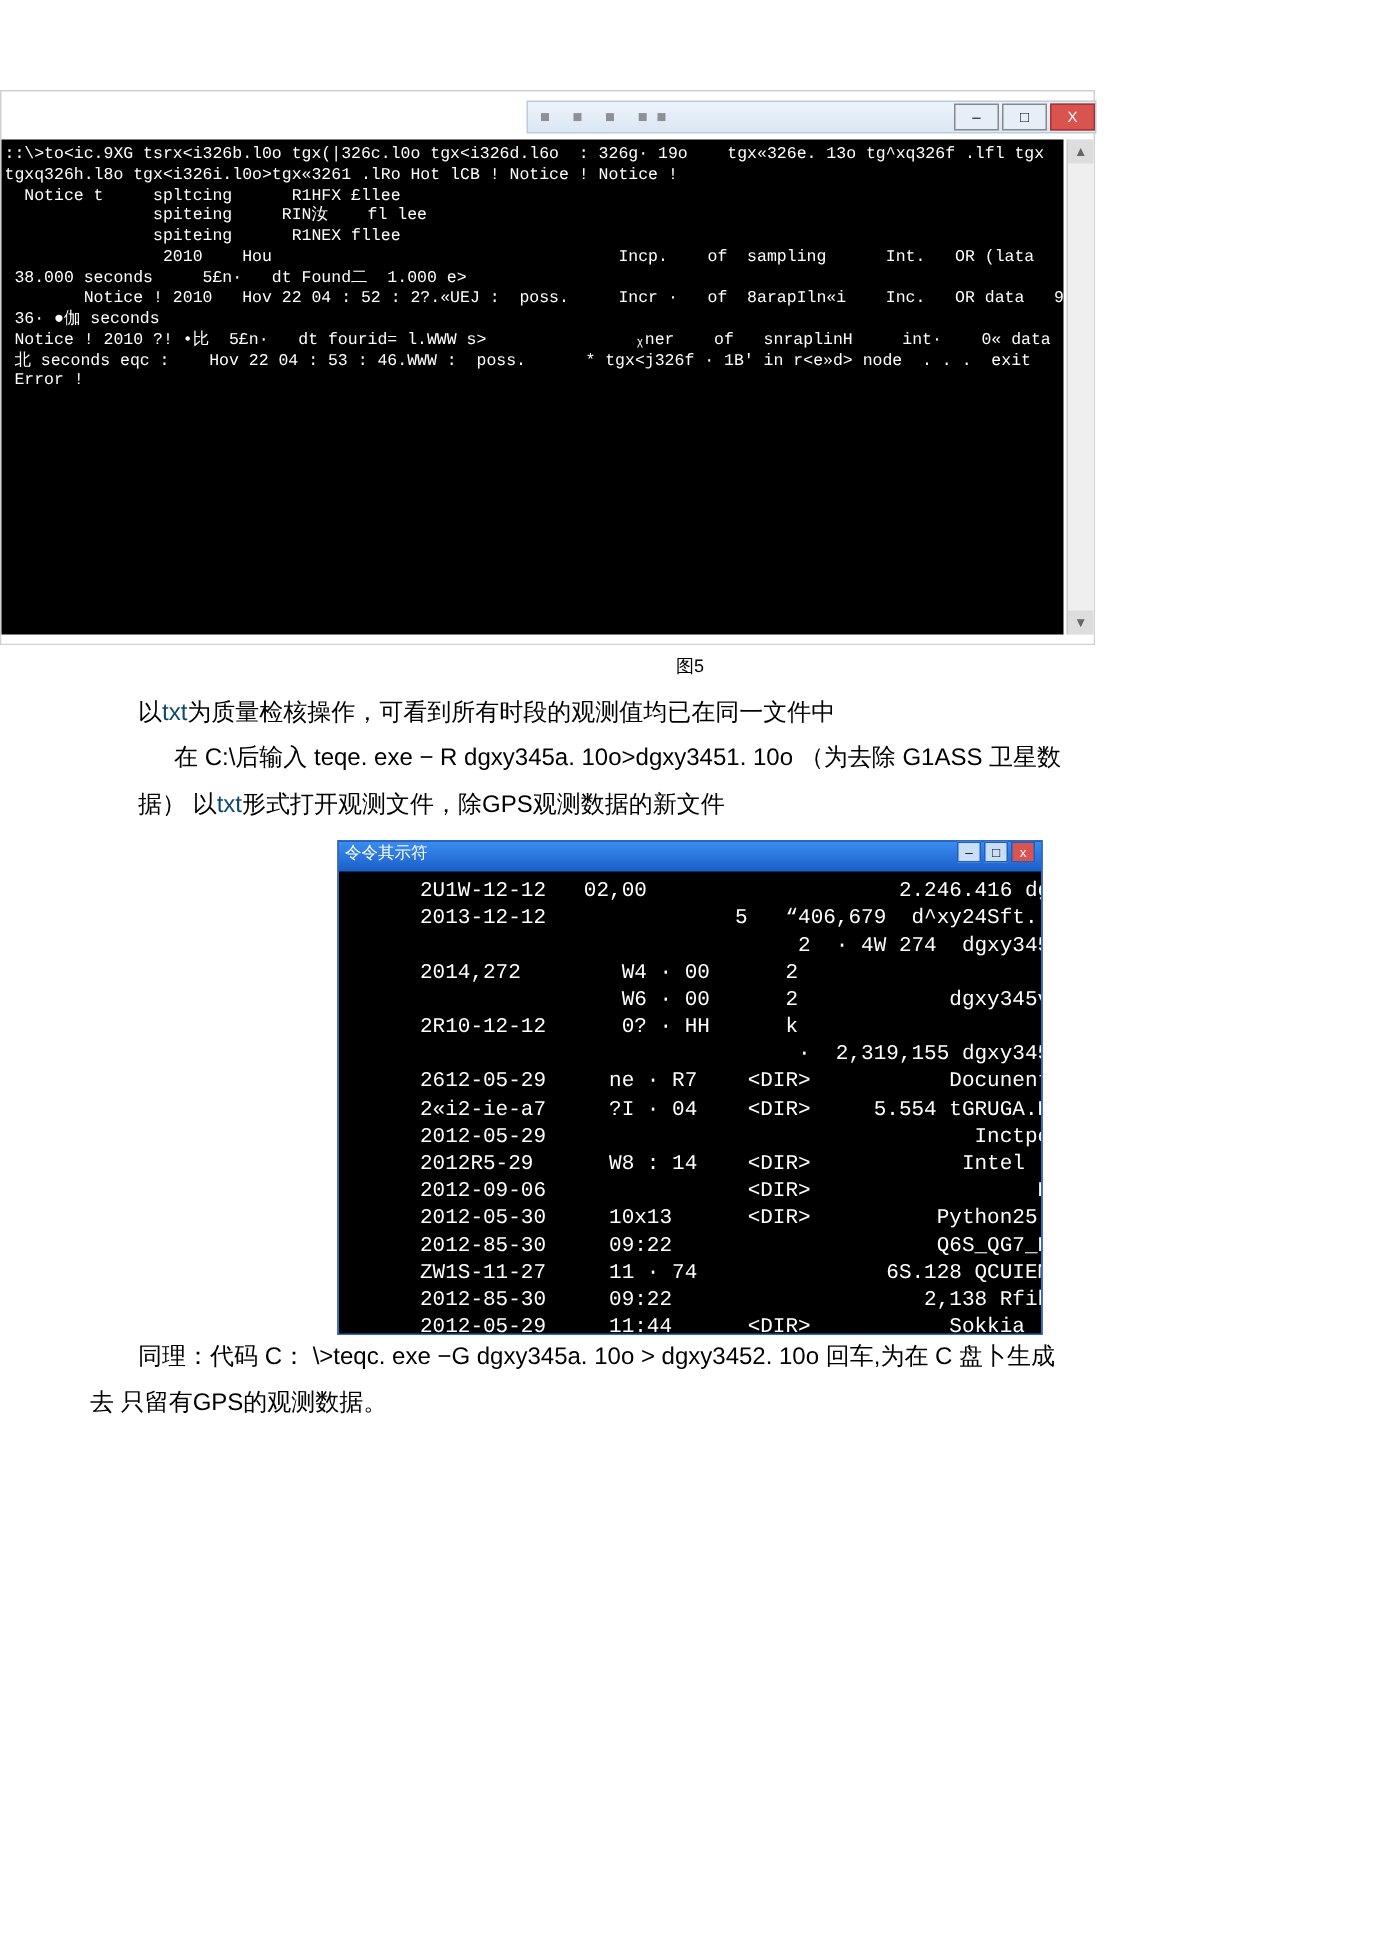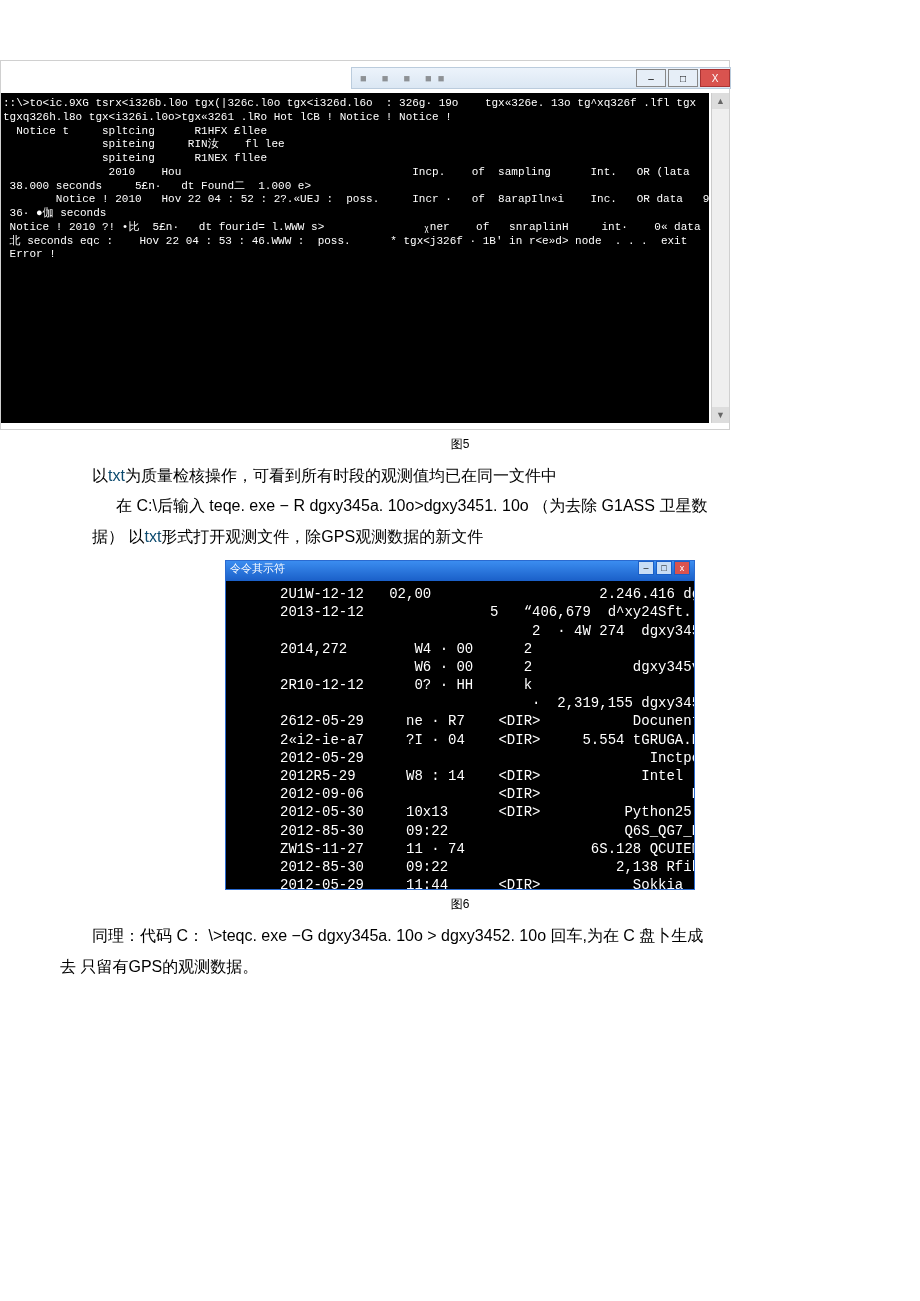--- a/index.html
+++ b/index.html
@@ -108,18 +108,17 @@
 2012-11-23     14:34      &lt;DIR&gt;          UINDOUS
              X 个文佳          59,366,262 圭苗
             7个目录92.    ,960.^2.592可甫字节
 
 C:\HeQC.exe -R d9xy34Sa.i9i)&gt;dt|xy34SI.100
 
 ! &lt;:: ·.&gt;■
 </div>
   </div>
 
-  <div class="caption">图6</div>
 
   <p class="para indent">同理：代码 C： \&gt;teqc. exe −G dgxy345a. 10o &gt; dgxy3452. 10o 回车,为在 C 盘卜生成</p>
   <p class="para">去 只留有GPS的观测数据。</p>
 
 </div>
 
 </body></html>

